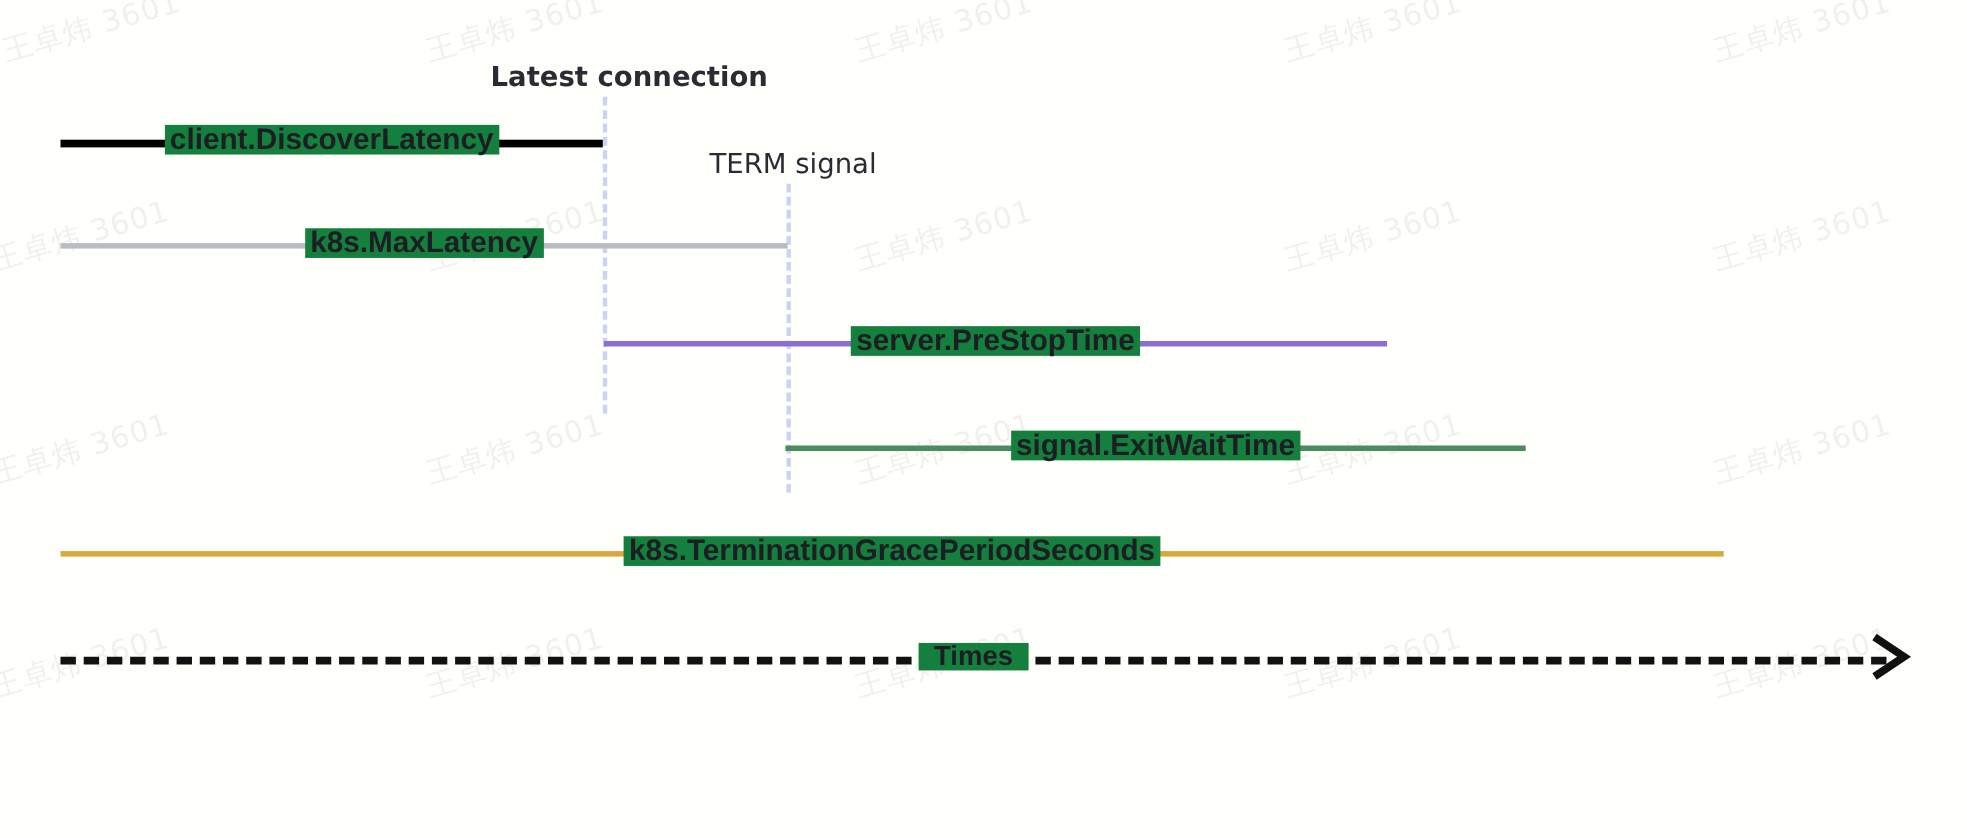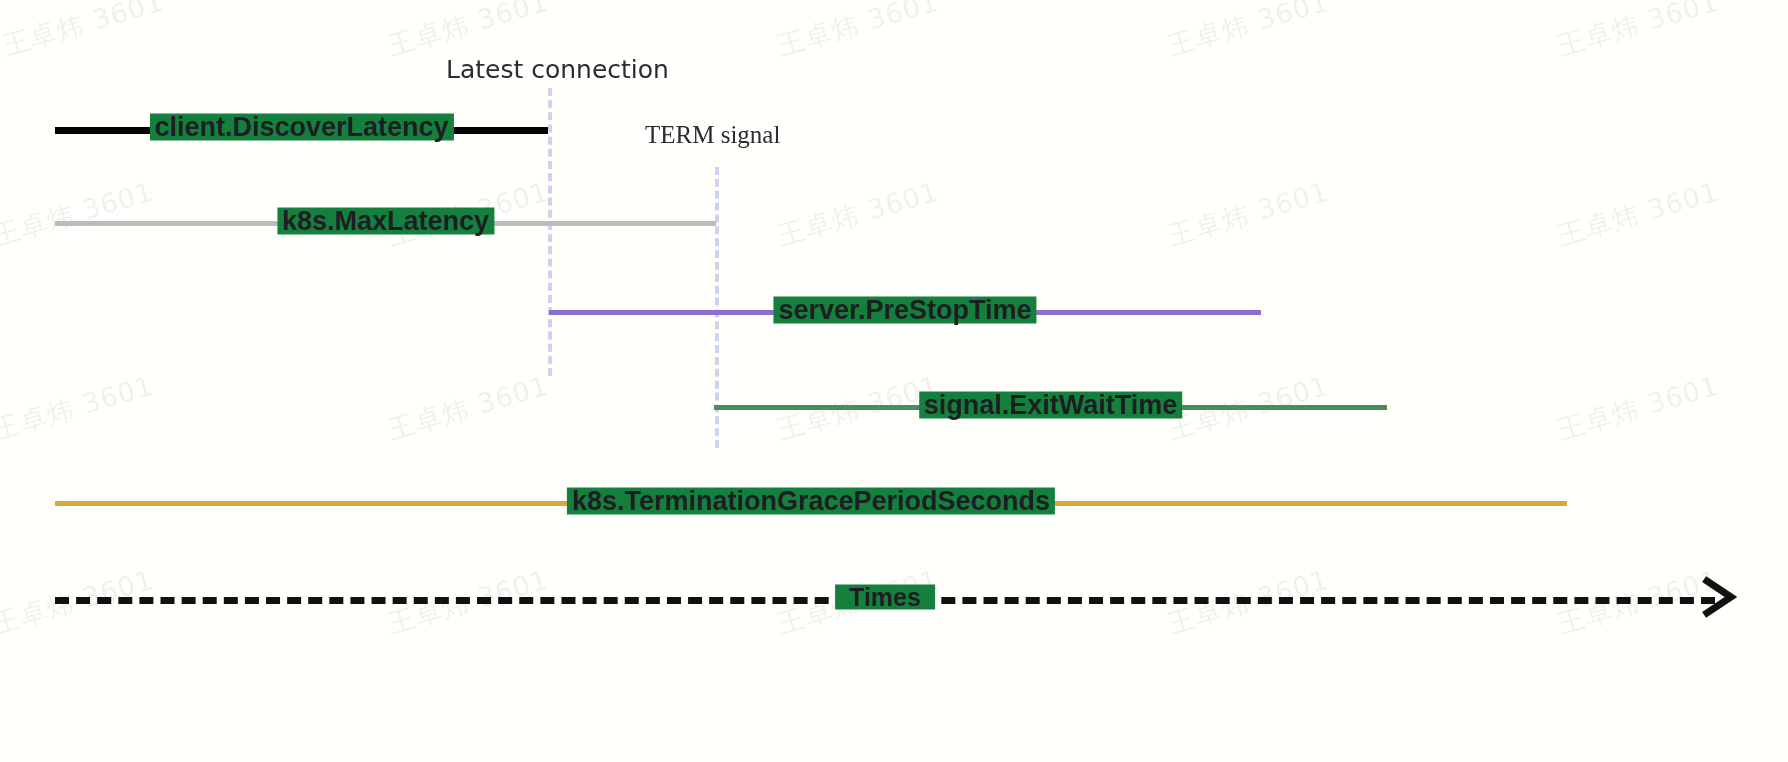--- a/index.html
+++ b/index.html
@@ -117,23 +117,23 @@
       <div class="wm" style="left: 1555px; top: 390px; color: rgb(207, 207, 207);">王卓炜 3601</div>
       <div class="wm" style="left: -10px; top: 584px; color: rgb(207, 207, 207);">王卓炜 3601</div>
       <div class="wm" style="left: 385px; top: 584px; color: rgb(207, 207, 207);">王卓炜 3601</div>
       <div class="wm" style="left: 775px; top: 584px; color: rgb(207, 207, 207);">王卓炜 3601</div>
       <div class="wm" style="left: 1165px; top: 584px; color: rgb(207, 207, 207);">王卓炜 3601</div>
       <div class="wm" style="left: 1555px; top: 584px; color: rgb(207, 207, 207);">王卓炜 3601</div>
     </div>
 
   <div id="markers-layer">
       <div class="vguide" style="left: 548px; top: 88px; height: 288px; border-left-color: rgb(204, 211, 240);"></div>
-      <div class="vlabel" style="left: 446px; top: 55px;">Latest connection</div>
+      <div class="vlabel" style="left: 446px; top: 55px; font-weight: bold;">Latest connection</div>
       <div class="vguide" style="left: 715px; top: 167px; height: 281px; border-left-color: rgb(204, 211, 240);"></div>
-      <div class="vlabel" style="left: 645px; top: 121px; font-family: Liberation Serif, serif;">TERM signal</div>
+      <div class="vlabel" style="left: 645px; top: 134px;">TERM signal</div>
     </div>
 
   <div id="bars-layer">
       <div class="row" style="left: 55px; top: 127px; width: 493px;">
         <div class="bar solid" style="border-top-width: 7px; border-top-color: rgb(0, 0, 0);"></div>
         <div class="rowlabel">client.DiscoverLatency</div>
       </div>
       <div class="row" style="left: 55px; top: 221px; width: 661px;">
         <div class="bar solid" style="border-top-width: 5px; border-top-color: rgb(185, 188, 194);"></div>
         <div class="rowlabel">k8s.MaxLatency</div>

